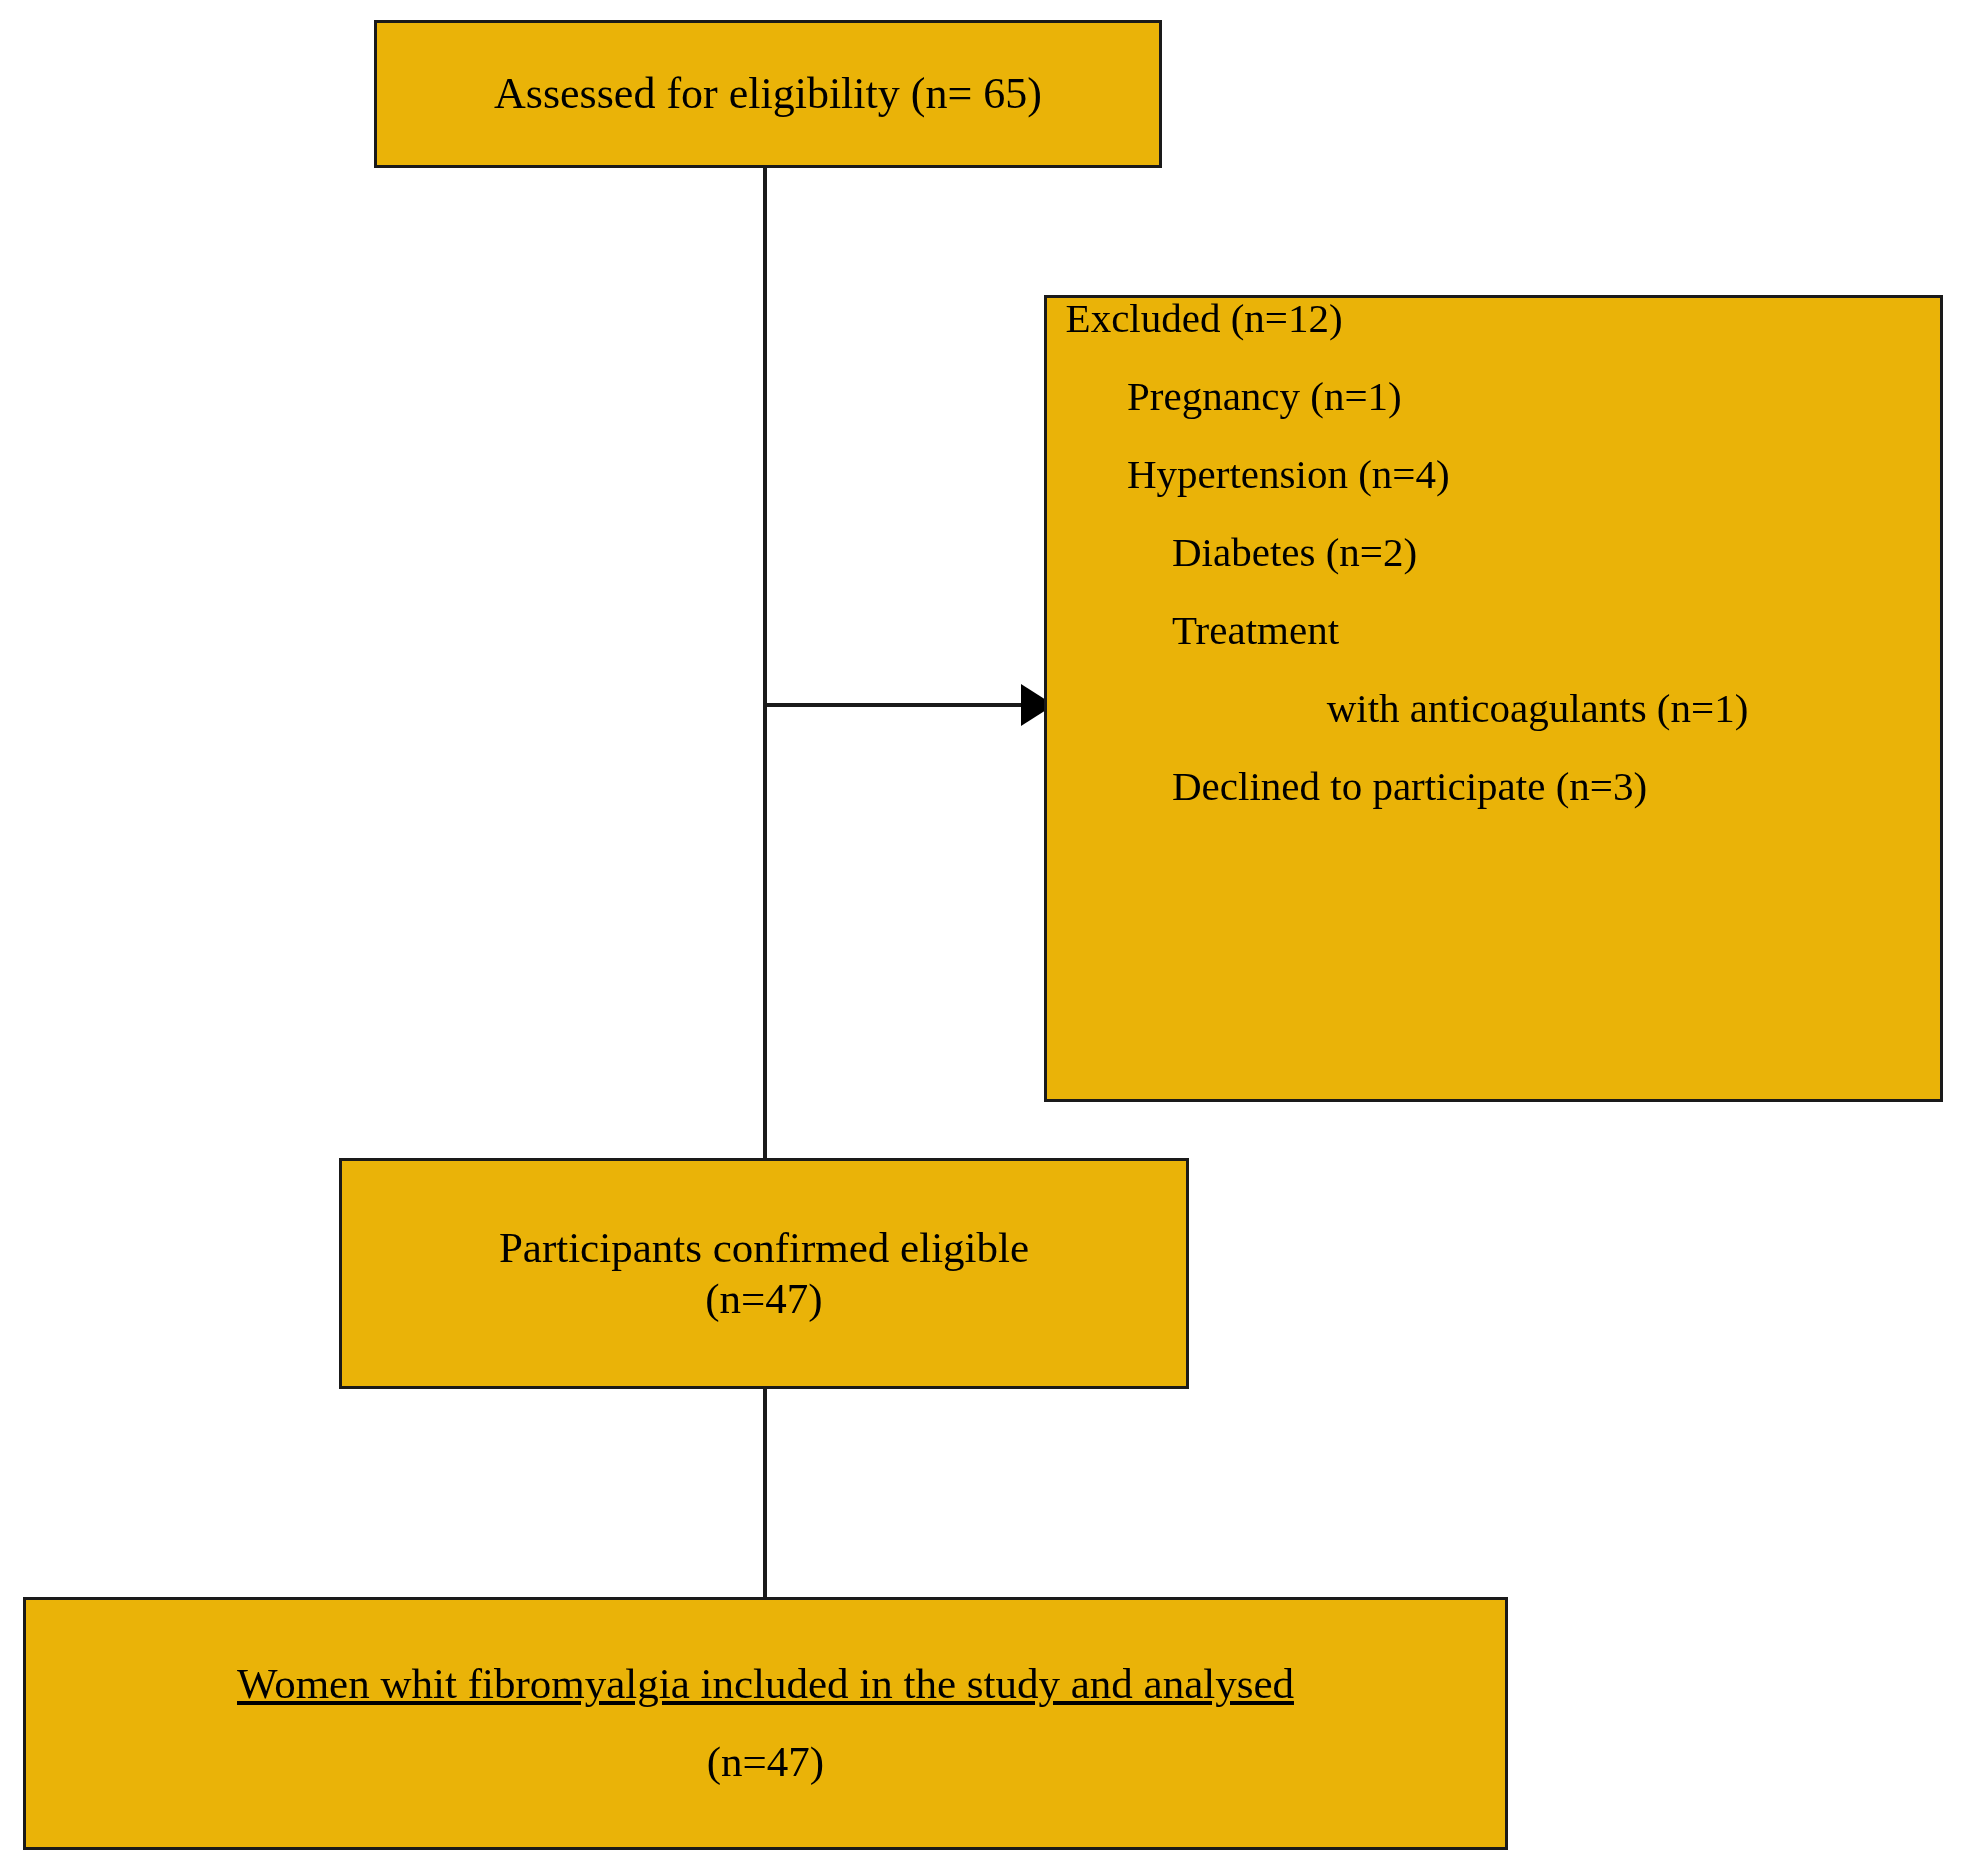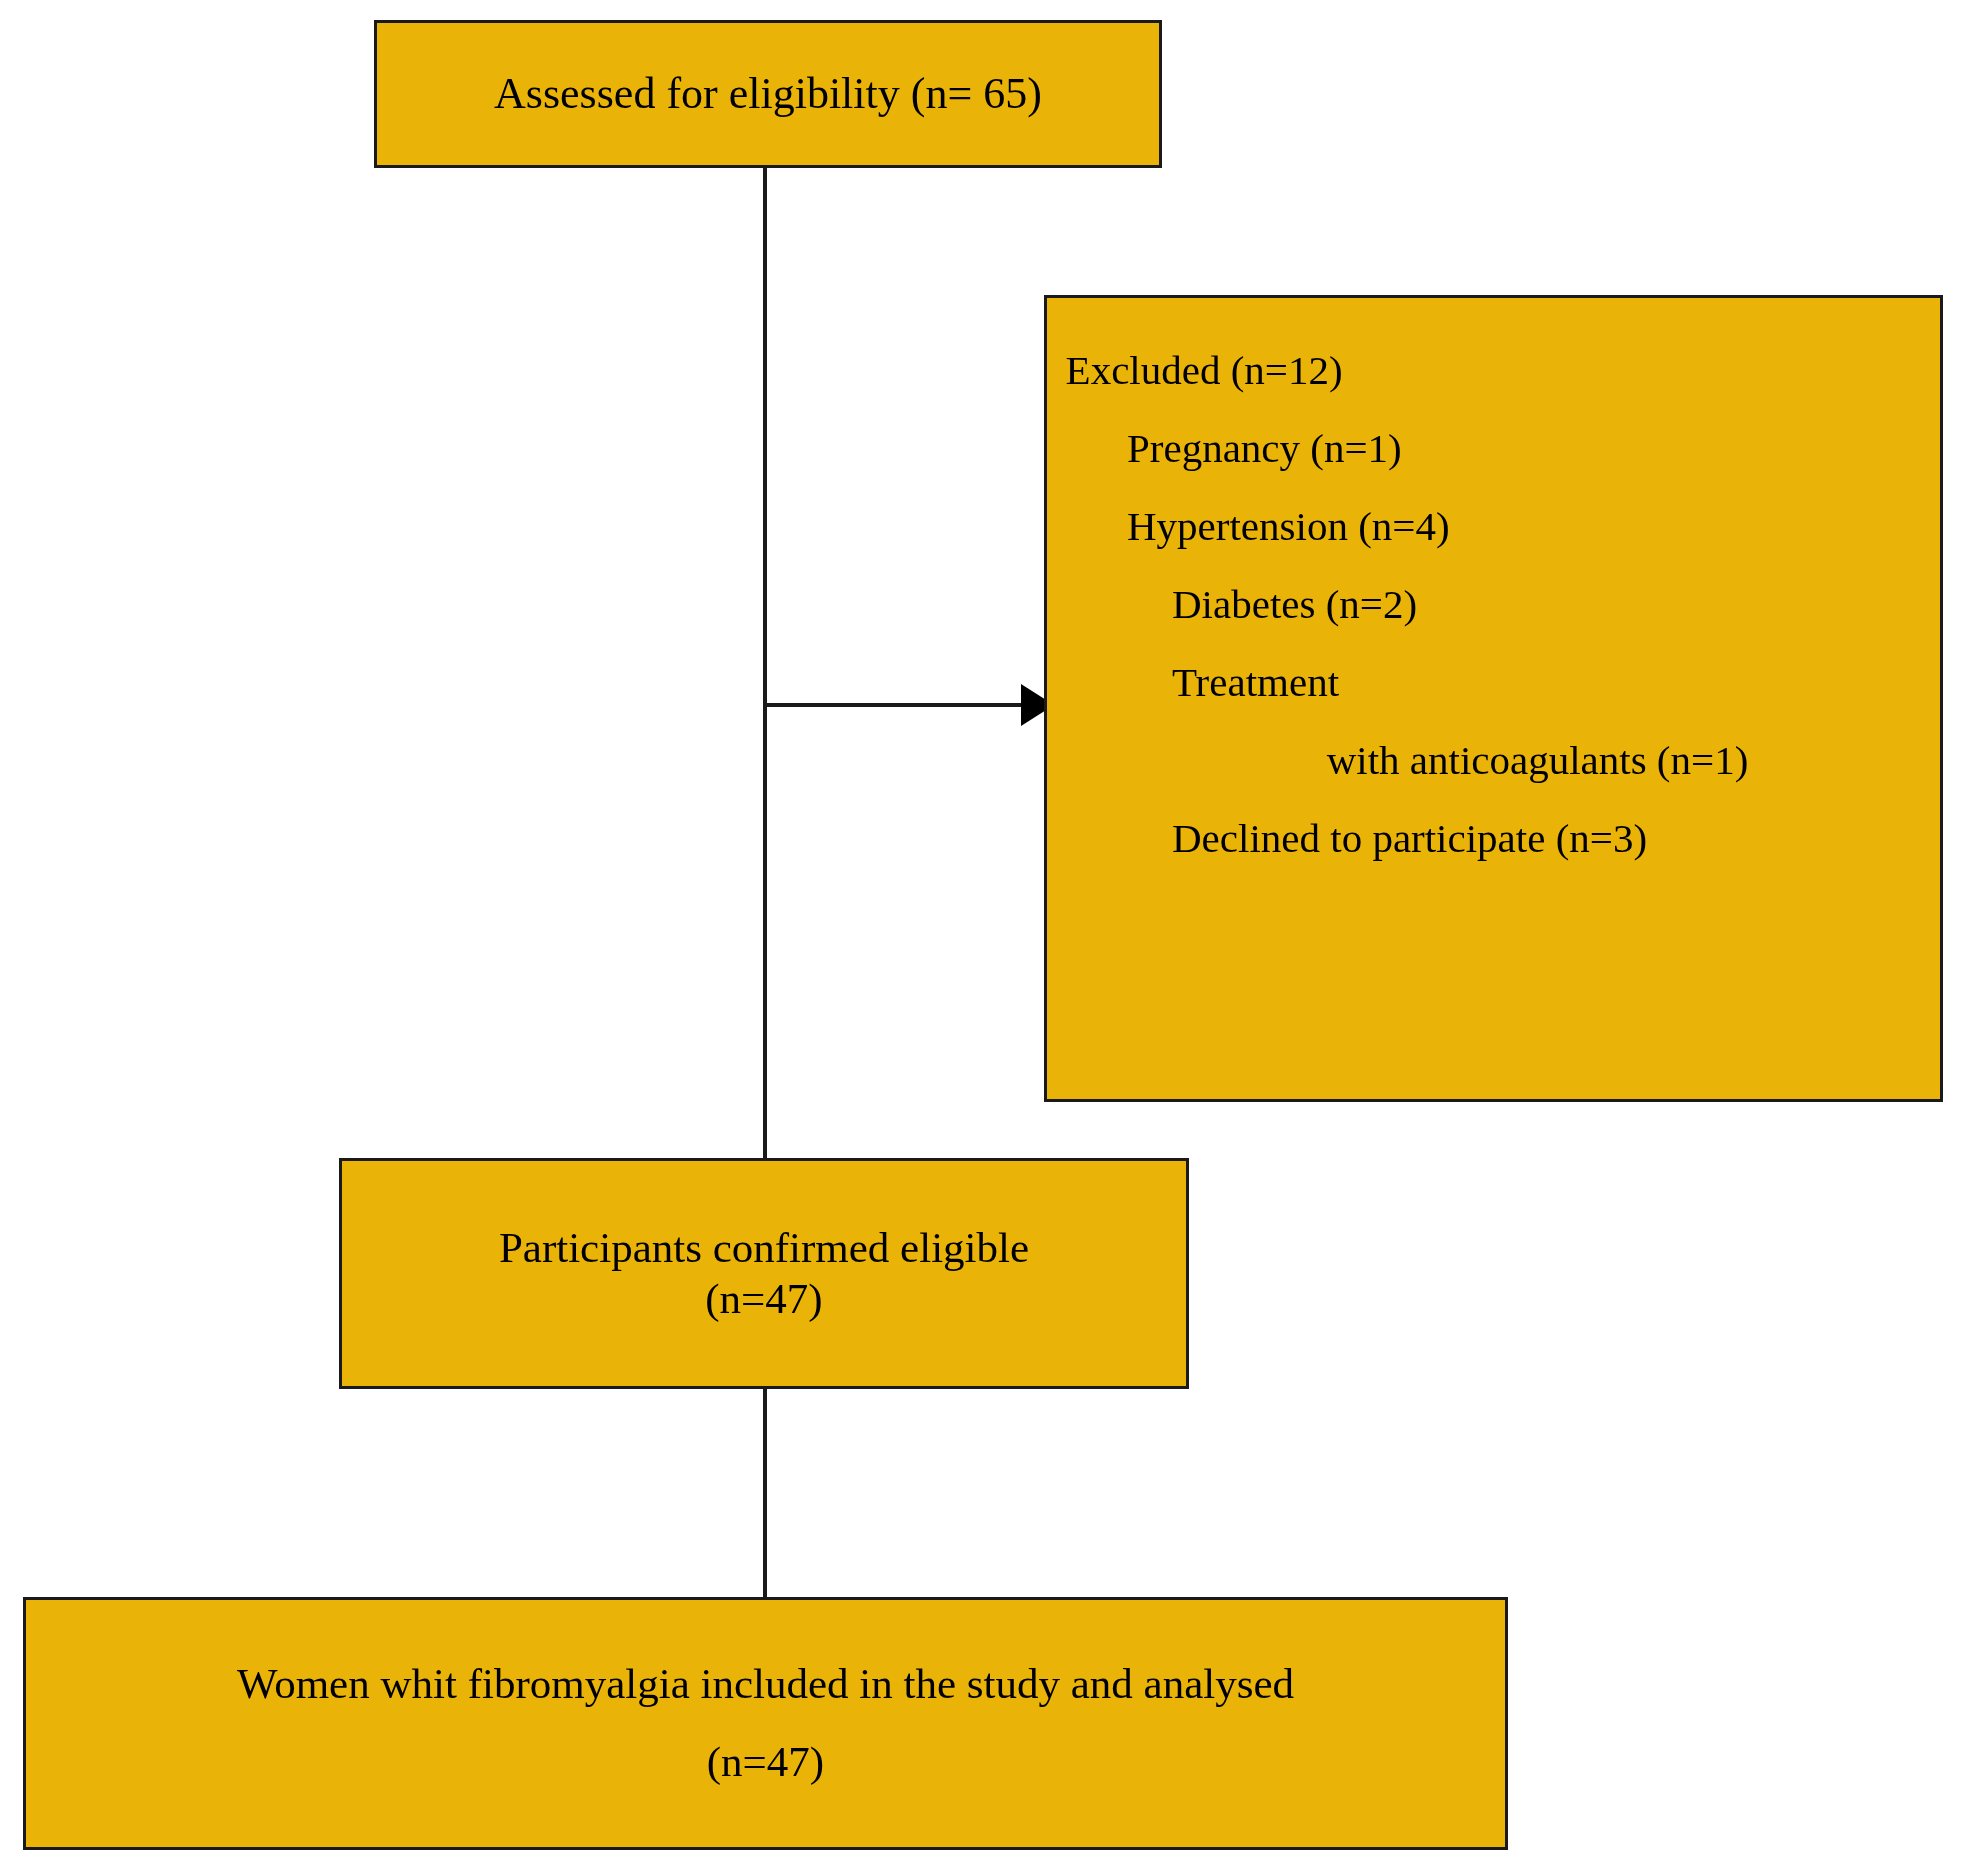--- a/index.html
+++ b/index.html
@@ -47,21 +47,20 @@
     font-size: 44px;
   }
 
   
   #box-excluded {
     left: 1044px;
     top: 295px;
     width: 899px;
     height: 807px;
     justify-content: flex-start;
-    padding-top: 52px;
   }
   #box-excluded .excl-line {
     display: block;
     white-space: pre;
     font-size: 41px;
     line-height: 1.0;
     margin-bottom: 37px;
     text-align: left;
   }
   #box-excluded .excl-line.ind0 { padding-left: 18.6px; }
@@ -85,21 +84,21 @@
   
   #box-included {
     left: 23px;
     top: 1597px;
     width: 1485px;
     height: 253px;
   }
   #box-included .box-line {
     font-size: 43px;
   }
-  #box-included .box-line.first { margin-bottom: 27px; }
+  #box-included .box-line.first { margin-bottom: 27px; text-decoration: underline; }
 
   
   .v-line {
     position: absolute;
     width: 4px;
     background: #1a1a1a;
   }
   #v-line-1 { left: 763px; top: 166px;  height: 995px; }
   #v-line-2 { left: 763px; top: 1387px; height: 213px; }
 

